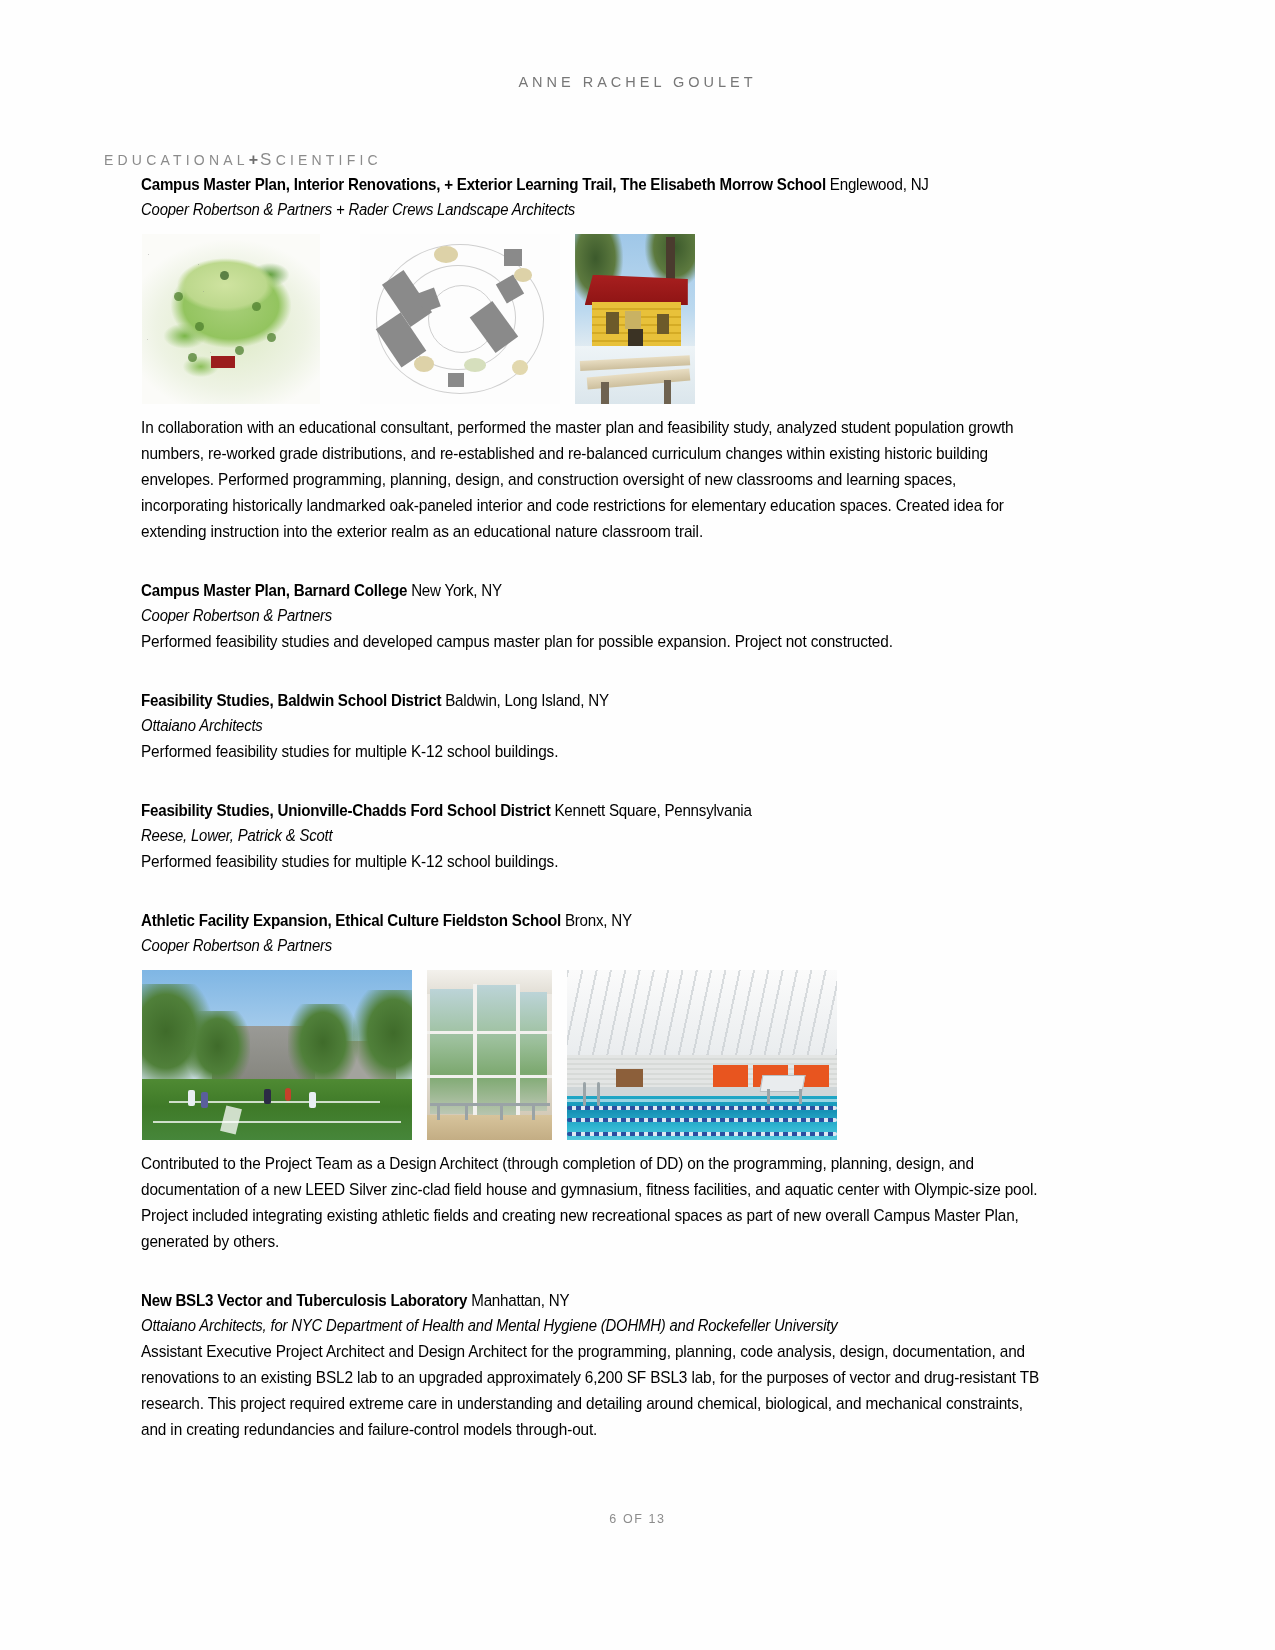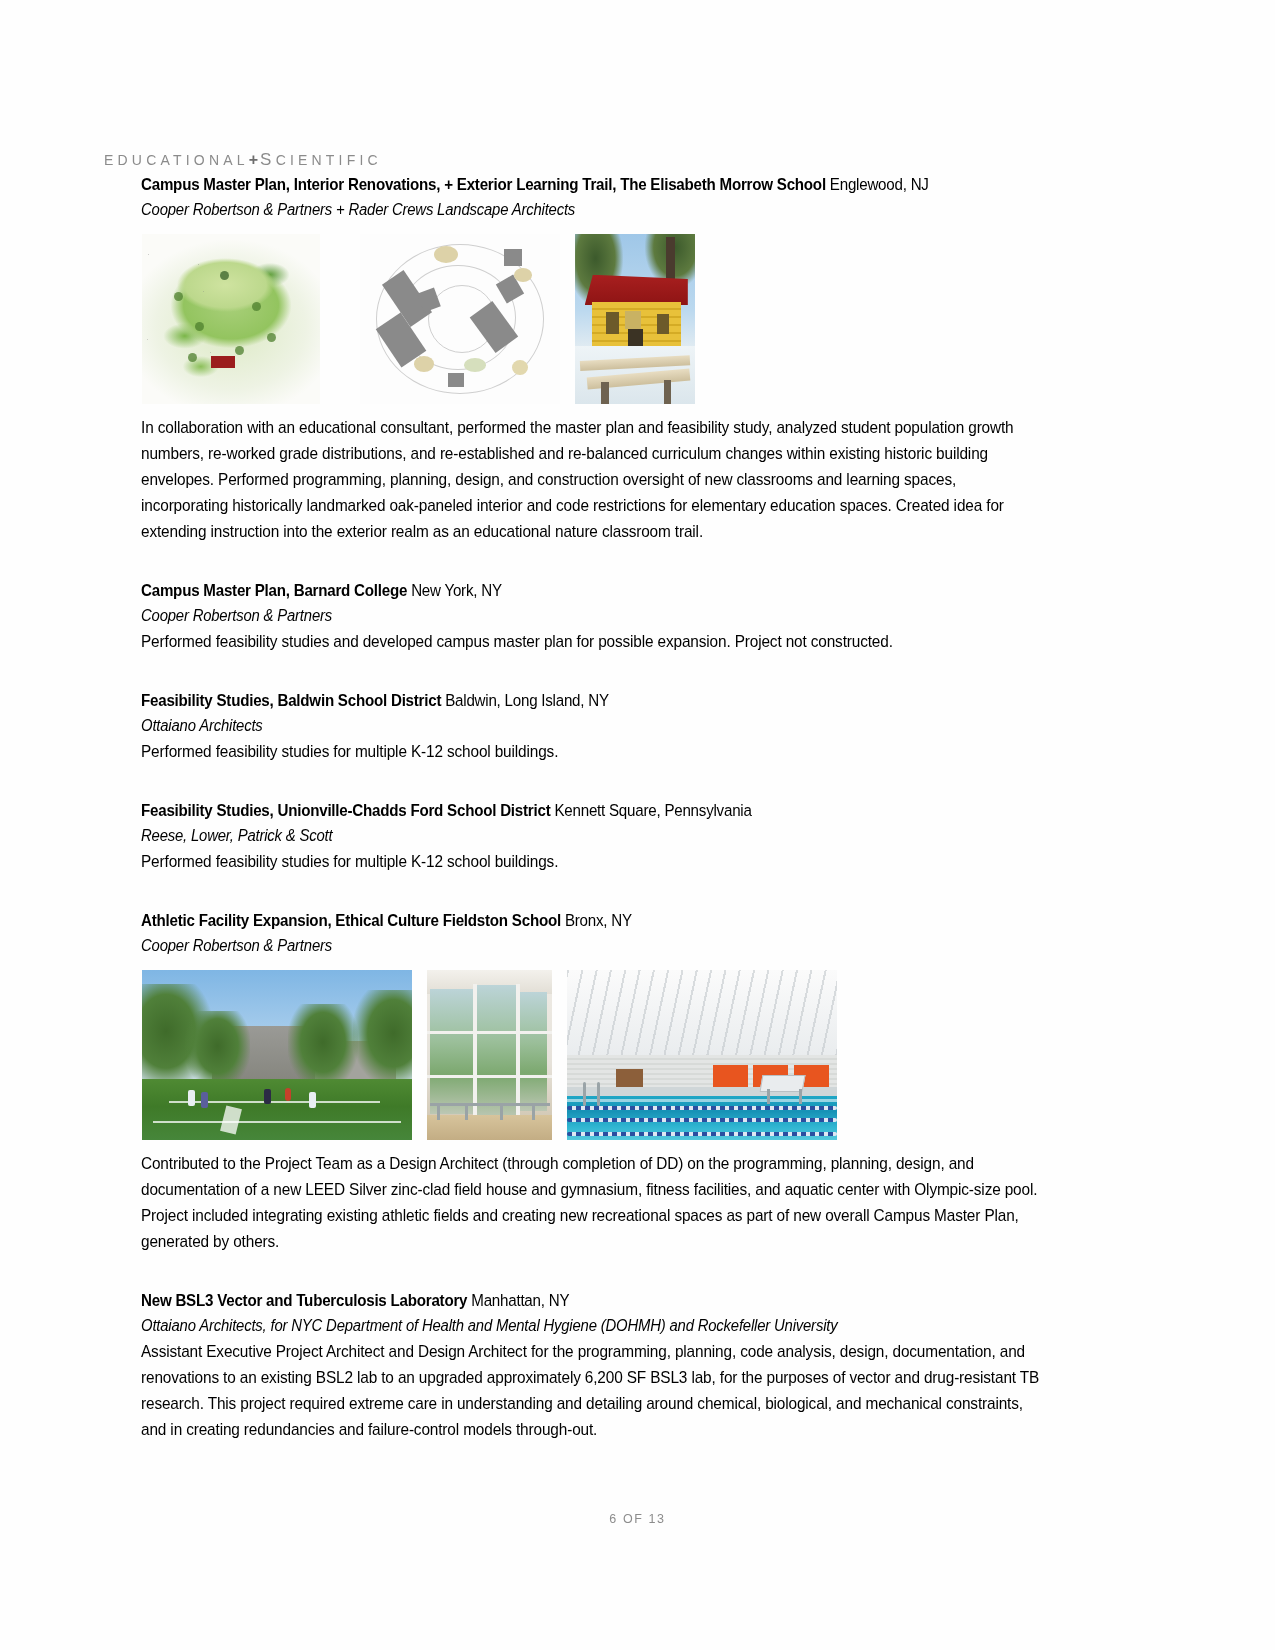--- a/index.html
+++ b/index.html
@@ -293,20 +293,21 @@
     font-size: 12.5px;
     letter-spacing: 1.6px;
     color: #8c8c8c;
   }
 </style>
 </head>
 <body>
 
 <div class="page">
 
+  <div class="doc-header">ANNE RACHEL GOULET</div>
 
   <div class="section-label">
     <span>EDUCATIONAL</span><span class="plus">+</span><span class="cap">S</span><span>CIENTIFIC</span>
   </div>
 
   <div class="content">
 
     <div class="entry">
       <div class="proj-title"><span>Campus Master Plan, Interior Renovations, + Exterior Learning Trail, The Elisabeth Morrow School</span> <span class="loc">Englewood, NJ</span></div>
       <div class="proj-firm">Cooper Robertson &amp; Partners + Rader Crews Landscape Architects</div>

